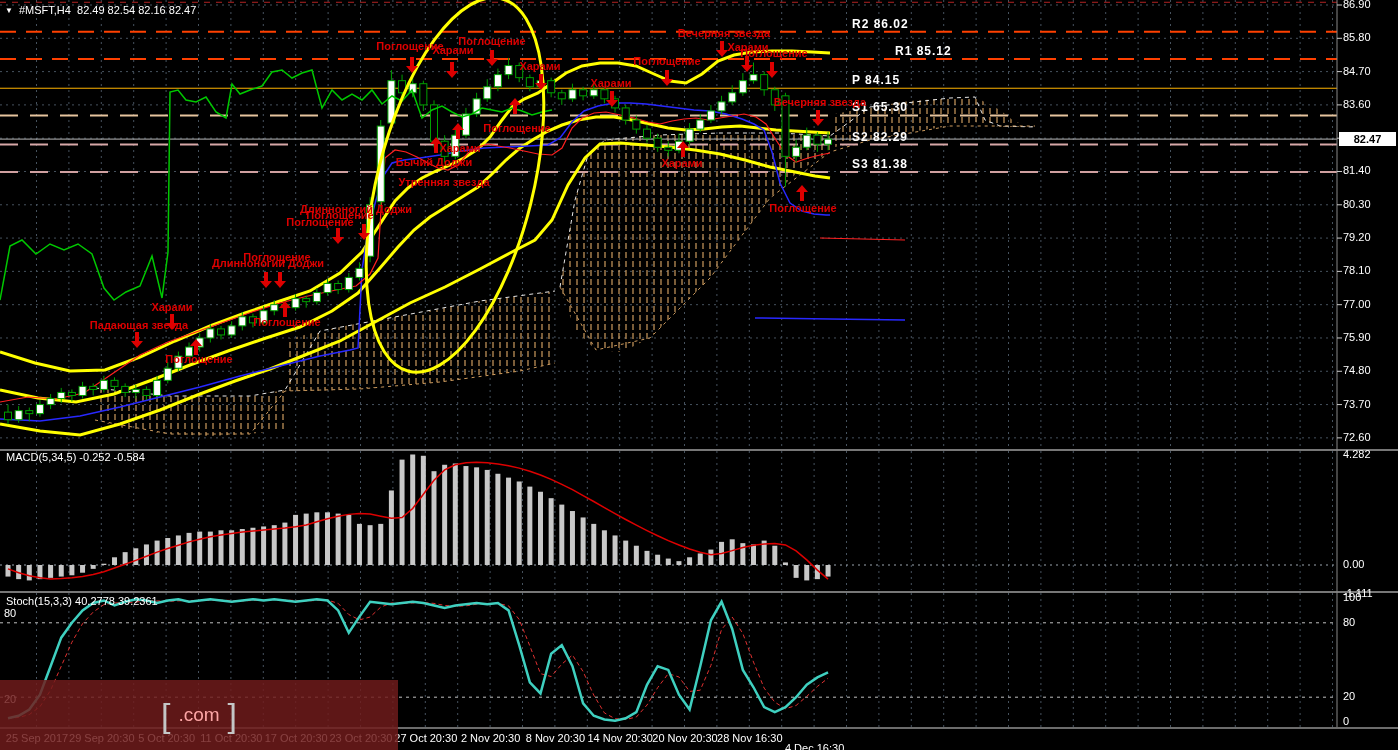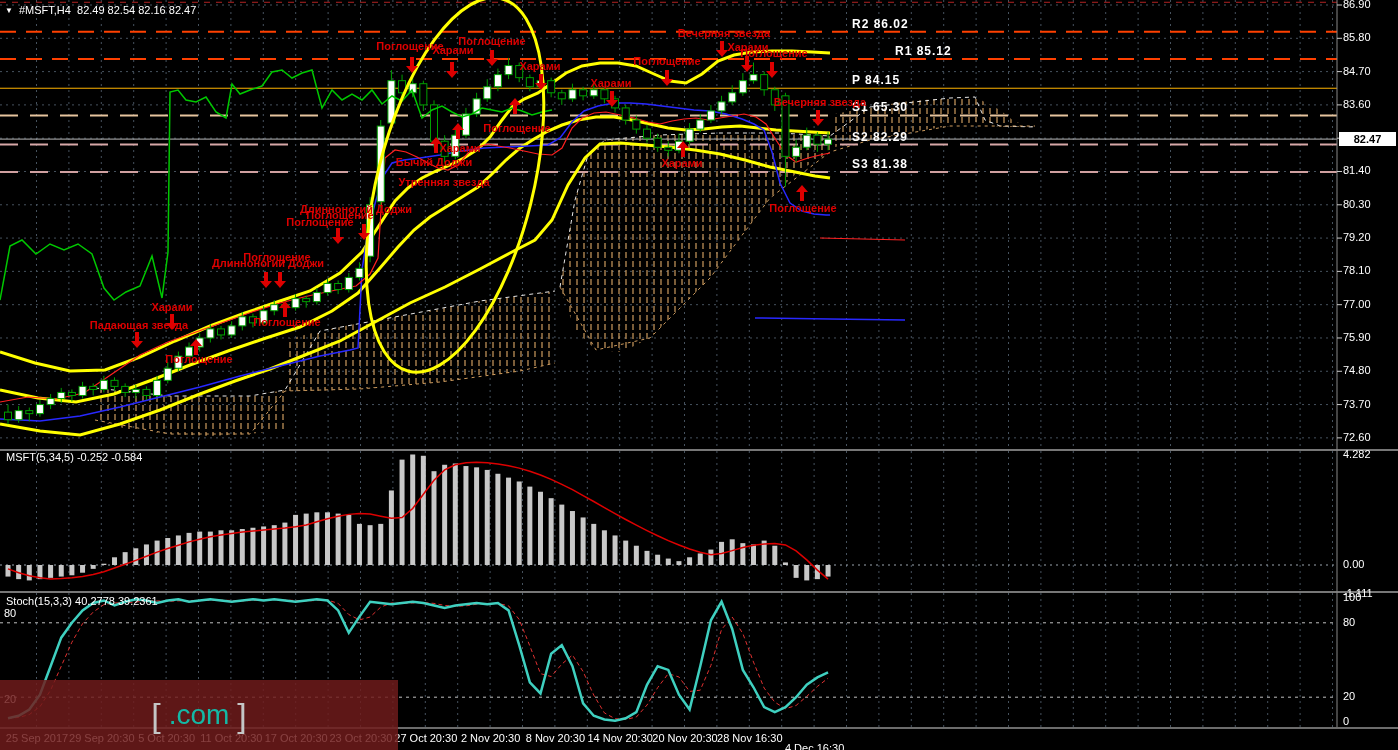--- a/index.html
+++ b/index.html
@@ -11,21 +11,21 @@
   .ticklabel{color:#fff;font-size:11px;text-align:left;}
   .timelabel{color:#fff;font-size:11px;white-space:nowrap;transform:translateX(-50%);}
   #title-bar{left:5px;top:4px;color:#fff;font-size:11px;}
   #title-bar .tri{font-size:8px;vertical-align:1px;margin-right:6px;}
   .panel-label{color:#fff;font-size:11px;}
   #price-box{left:1339px;width:57px;height:14px;background:#fff;color:#000;font-size:11px;
              font-weight:bold;text-align:center;line-height:14px;}
   #watermark{left:0;top:680px;width:398px;height:70px;background:rgba(112,28,28,0.84);
              display:flex;align-items:center;justify-content:center;z-index:9;}
   #watermark .wm-core{color:#a9adad;font-size:37px;letter-spacing:1px;}
-  #watermark .wm-com{color:#14b8a6;font-size:28px;}
+  #watermark .wm-com{color:#fca5a5;font-size:19px;}
   #watermark .wm-br{color:#c4c6c6;font-size:34px;font-weight:200;margin:0 8px;}
   svg{position:absolute;left:0;top:0;}
 </style>
 </head>
 <body>
 
 <div id="root">
   <svg id="chart-svg" width="1398" height="750">
       <defs>
         <pattern id="hatch" width="7" height="9" patternUnits="userSpaceOnUse">
@@ -492,21 +492,21 @@
       <line x1="1337" y1="371.2670000000003" x2="1342" y2="371.2670000000003" stroke="#ccc"></line>
       <line x1="1337" y1="404.5640000000001" x2="1342" y2="404.5640000000001" stroke="#ccc"></line>
       <line x1="1337" y1="437.86100000000033" x2="1342" y2="437.86100000000033" stroke="#ccc"></line>
     </svg>
 
   <div id="title-bar" class="abs">
     <span class="tri">▼</span><span>#MSFT,H4</span>&nbsp;&nbsp;<span>82.49 82.54 82.16 82.47</span>
   </div>
 
   <div id="macd-label" class="abs panel-label" style="left:6px;top:451px;">
-    <span>MSFT(5,34,5)</span>&nbsp;<span>-0.252 -0.584</span>
+    <span>MACD(5,34,5)</span>&nbsp;<span>-0.252 -0.584</span>
   </div>
 
   <div id="stoch-label" class="abs panel-label" style="left:6px;top:595px;">
     <span>Stoch(15,3,3)</span>&nbsp;<span>40.2778 39.2361</span>
   </div>
 
   <div id="price-axis" class="abs" style="left:1338px;top:0;width:60px;height:727px;"></div>
   <div id="time-axis" class="abs" style="left:0;top:728px;width:1398px;height:22px;"></div>
   <div id="pivot-layer" class="abs" style="left:0;top:0;"></div>
   <div id="annot-layer" class="abs" style="left:0;top:0;"></div>

